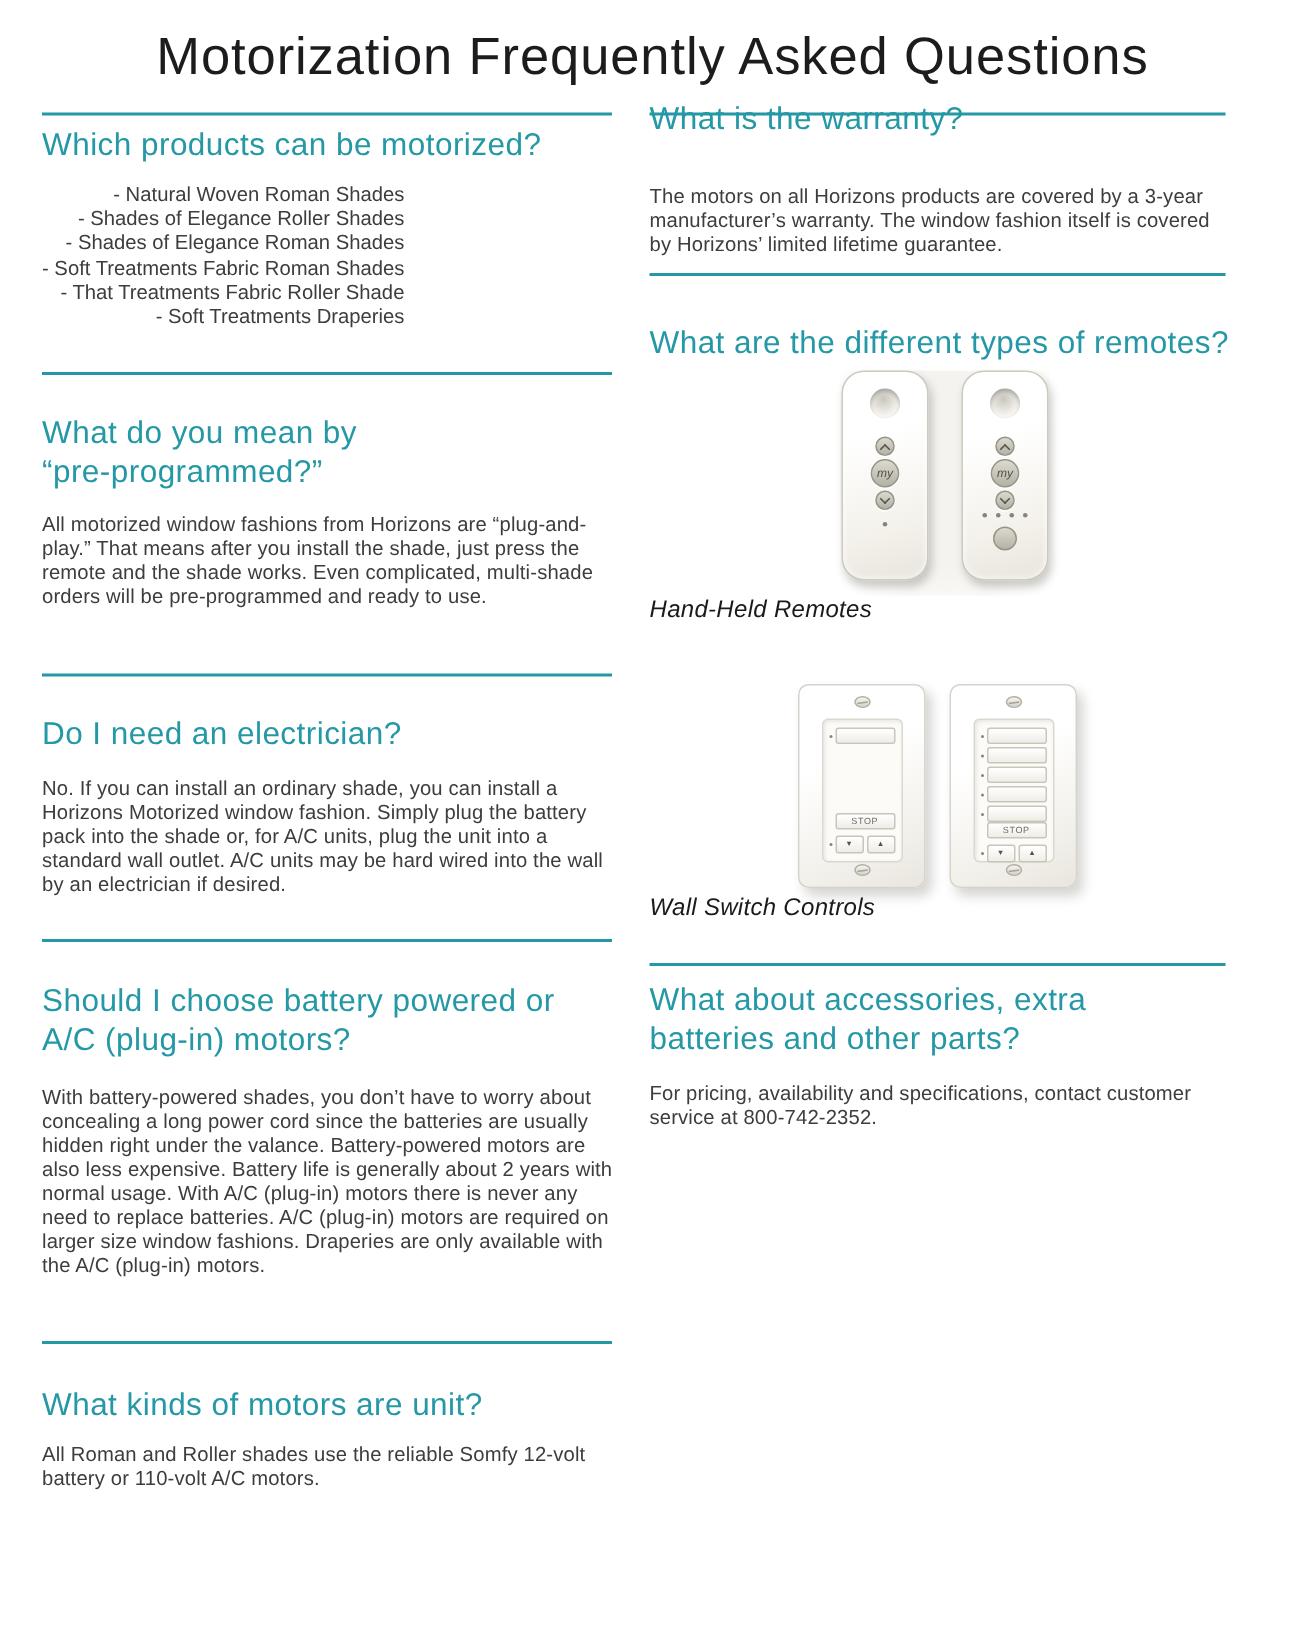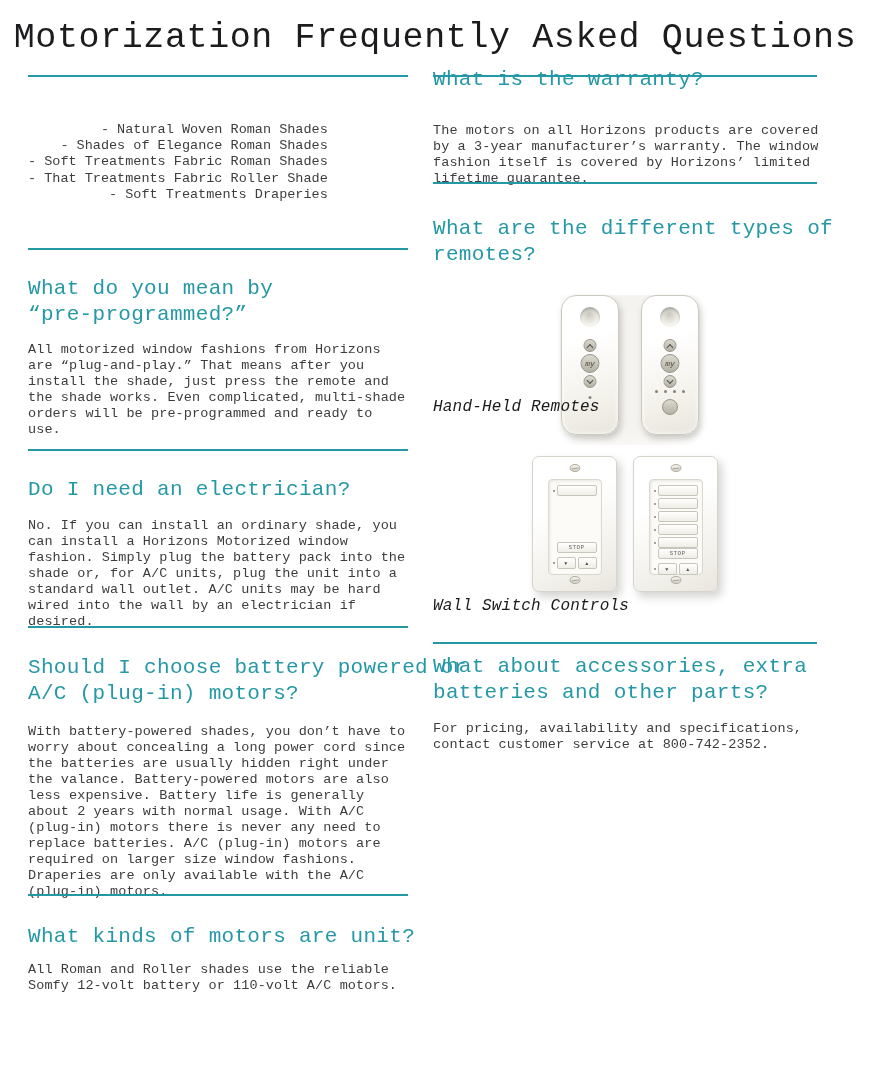--- a/index.html
+++ b/index.html
@@ -1,20 +1,20 @@
 <!DOCTYPE html>
 <html style="--accent: #2598A6;"><head>
 <meta charset="utf-8">
 <style>
   :root { --accent:#2598A6; --ink:#1c1c1e; --body:#3e3d3e; }
   * { box-sizing:border-box; }
   html,body { margin:0; padding:0; background:#ffffff; }
   #page {
     position:relative; width:870px; height:1088px; background:#ffffff;
-    font-family:Liberation Mono, monospace; overflow:hidden;
+    font-family:Liberation Sans, sans-serif; overflow:hidden;
   }
   .title {
     position:absolute; top:18px; left:0; width:870px; text-align:center;
     font-size:35px; letter-spacing:0.6px; color:var(--ink); font-weight:400;
   }
   .rule { position:absolute; height:2px; background:var(--accent); }
   .q {
     position:absolute; color:var(--accent); font-size:21px; line-height:26px;
     font-weight:400; letter-spacing:0.3px; white-space:pre-line;
   }
@@ -26,21 +26,20 @@
   .caption {
     position:absolute; left:433px; width:384px; 
     font-style:italic; font-size:16px; color:#1a1a1a; letter-spacing:0.2px;
   }
 
   
   .fig-remotes {
     position:absolute; left:560px; top:247px; width:140px; height:150px;
     display:flex; gap:22px; justify-content:center; align-items:flex-start;
     background:radial-gradient(ellipse at 50% 45%, #f5f3ef 55%, #ffffff 95%);
-    margin-top:48px;
   }
   .remote {
     position:relative; width:58px; height:140px; border-radius:15px;
     background:linear-gradient(165deg,#ffffff 30%,#f3f1ea 75%,#e8e5dd);
     border:1px solid #ccc9bf;
     box-shadow:2px 4px 6px rgba(60,60,50,.25), inset 0 0 5px rgba(255,255,255,.9);
   }
   .hole {
     position:absolute; top:11px; left:50%; transform:translateX(-50%);
     width:20px; height:20px; border-radius:50%;
@@ -122,22 +121,24 @@
   .abtn span { display:inline-block; transform:scale(.85); }
 </style>
 </head>
 <body>
 
 <div id="page">
 
   <div class="title">Motorization Frequently Asked Questions</div>
 
   <div class="rule" style="left:28px; top:75px; width:380px;"></div>
+  <div class="q" style="left:28px; top:84px;">Which products can be motorized?</div>
   <div class="list" style="left:28px; top:122px;">
     <div>- Natural Woven Roman Shades</div>
+    <div>- Shades of Elegance Roller Shades</div>
     <div>- Shades of Elegance Roman Shades</div>
     <div>- Soft Treatments Fabric Roman Shades</div>
     <div>- That Treatments Fabric Roller Shade</div>
     <div>- Soft Treatments Draperies</div>
   </div>
 
   <div class="rule" style="left:28px; top:248px; width:380px;"></div>
   <div class="q" style="left:28px; top:276px;">What do you mean by
 “pre-programmed?”</div>
   <div class="body" style="left:28px; top:342px;">All motorized window fashions from Horizons are “plug-and-play.” That means after you install the shade, just press the remote and the shade works. Even complicated, multi-shade orders will be pre-programmed and ready to use.</div>

